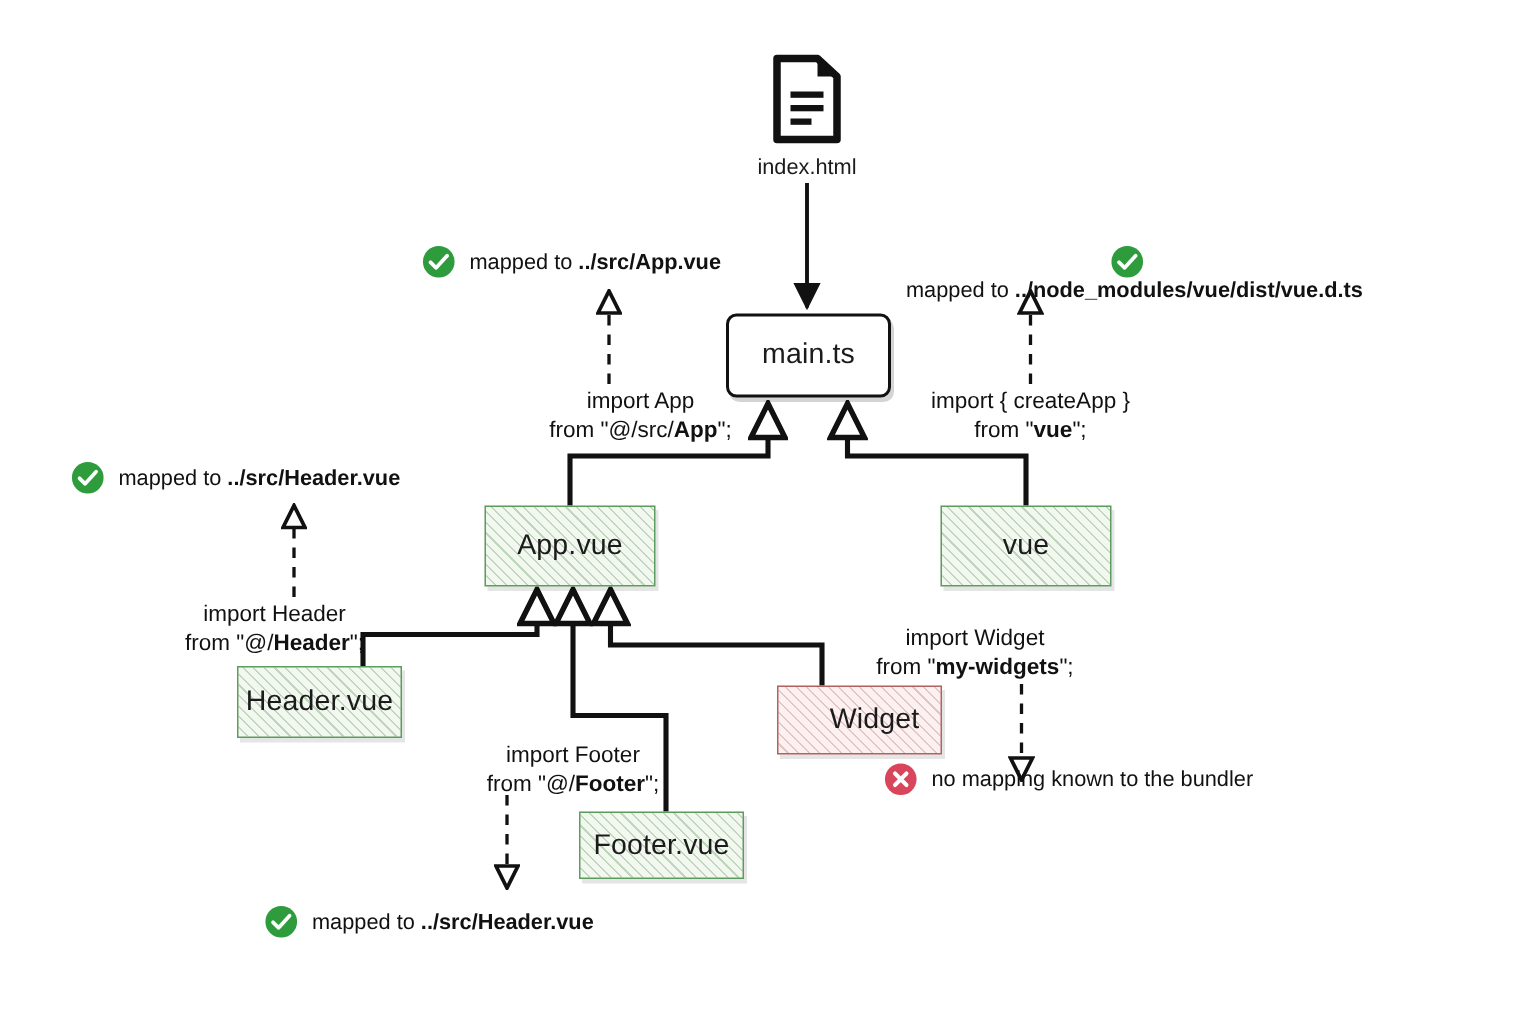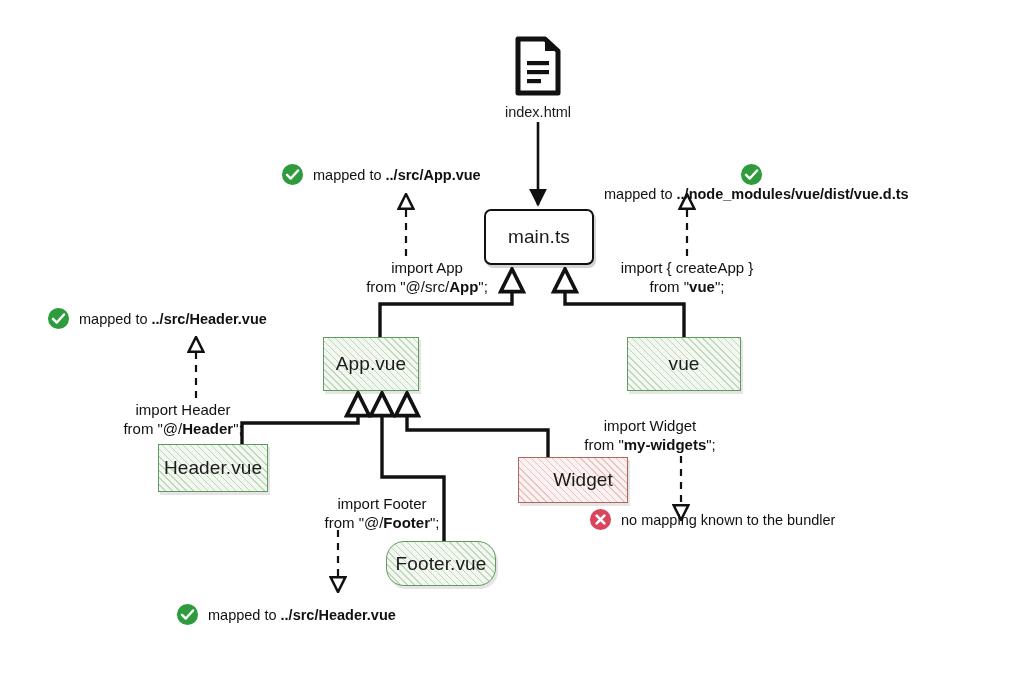--- a/index.html
+++ b/index.html
@@ -165,33 +165,33 @@
       <rect x="13" y="34" width="22" height="4.2" fill="#111111"></rect>
       <rect x="13" y="43" width="14" height="4.2" fill="#111111"></rect>
     </svg>
   </div>
   <div class="file-caption" style="left:438px; top:104px; width:200px;">index.html</div>
 
   <div class="node node-main" style="left:484px; top:209px; width:110px; height:56px;">
     <span class="node-label">main.ts</span>
   </div>
 
-  <div class="node node-green" style="left:323px; top:337px; width:96px; height:54px;">
+  <div class="node node-green" style="left:323px; top:337px; width:114px; height:54px;">
     <span class="node-label">App.vue</span>
   </div>
 
   <div class="node node-green" style="left:627px; top:337px; width:114px; height:54px;">
     <span class="node-label">vue</span>
   </div>
 
   <div class="node node-green" style="left:158px; top:444px; width:110px; height:48px;">
     <span class="node-label">Header.vue</span>
   </div>
 
-  <div class="node node-green" style="left:386px; top:541px; width:110px; height:45px;border-radius:18px;">
+  <div class="node node-green" style="left:386px; top:541px; width:110px; height:45px;">
     <span class="node-label">Footer.vue</span>
   </div>
 
   <div class="node node-red" style="left:518px; top:457px; width:110px; height:46px;padding-left:20px;">
     <span class="node-label">Widget</span>
   </div>
 
   <div class="edge-label ctr" style="left:336px; top:258px; width:182px;">
     <span class="l1">import App</span>
     <span class="l2"><span>from "@/src/</span><b>App</b><span>";</span></span>

